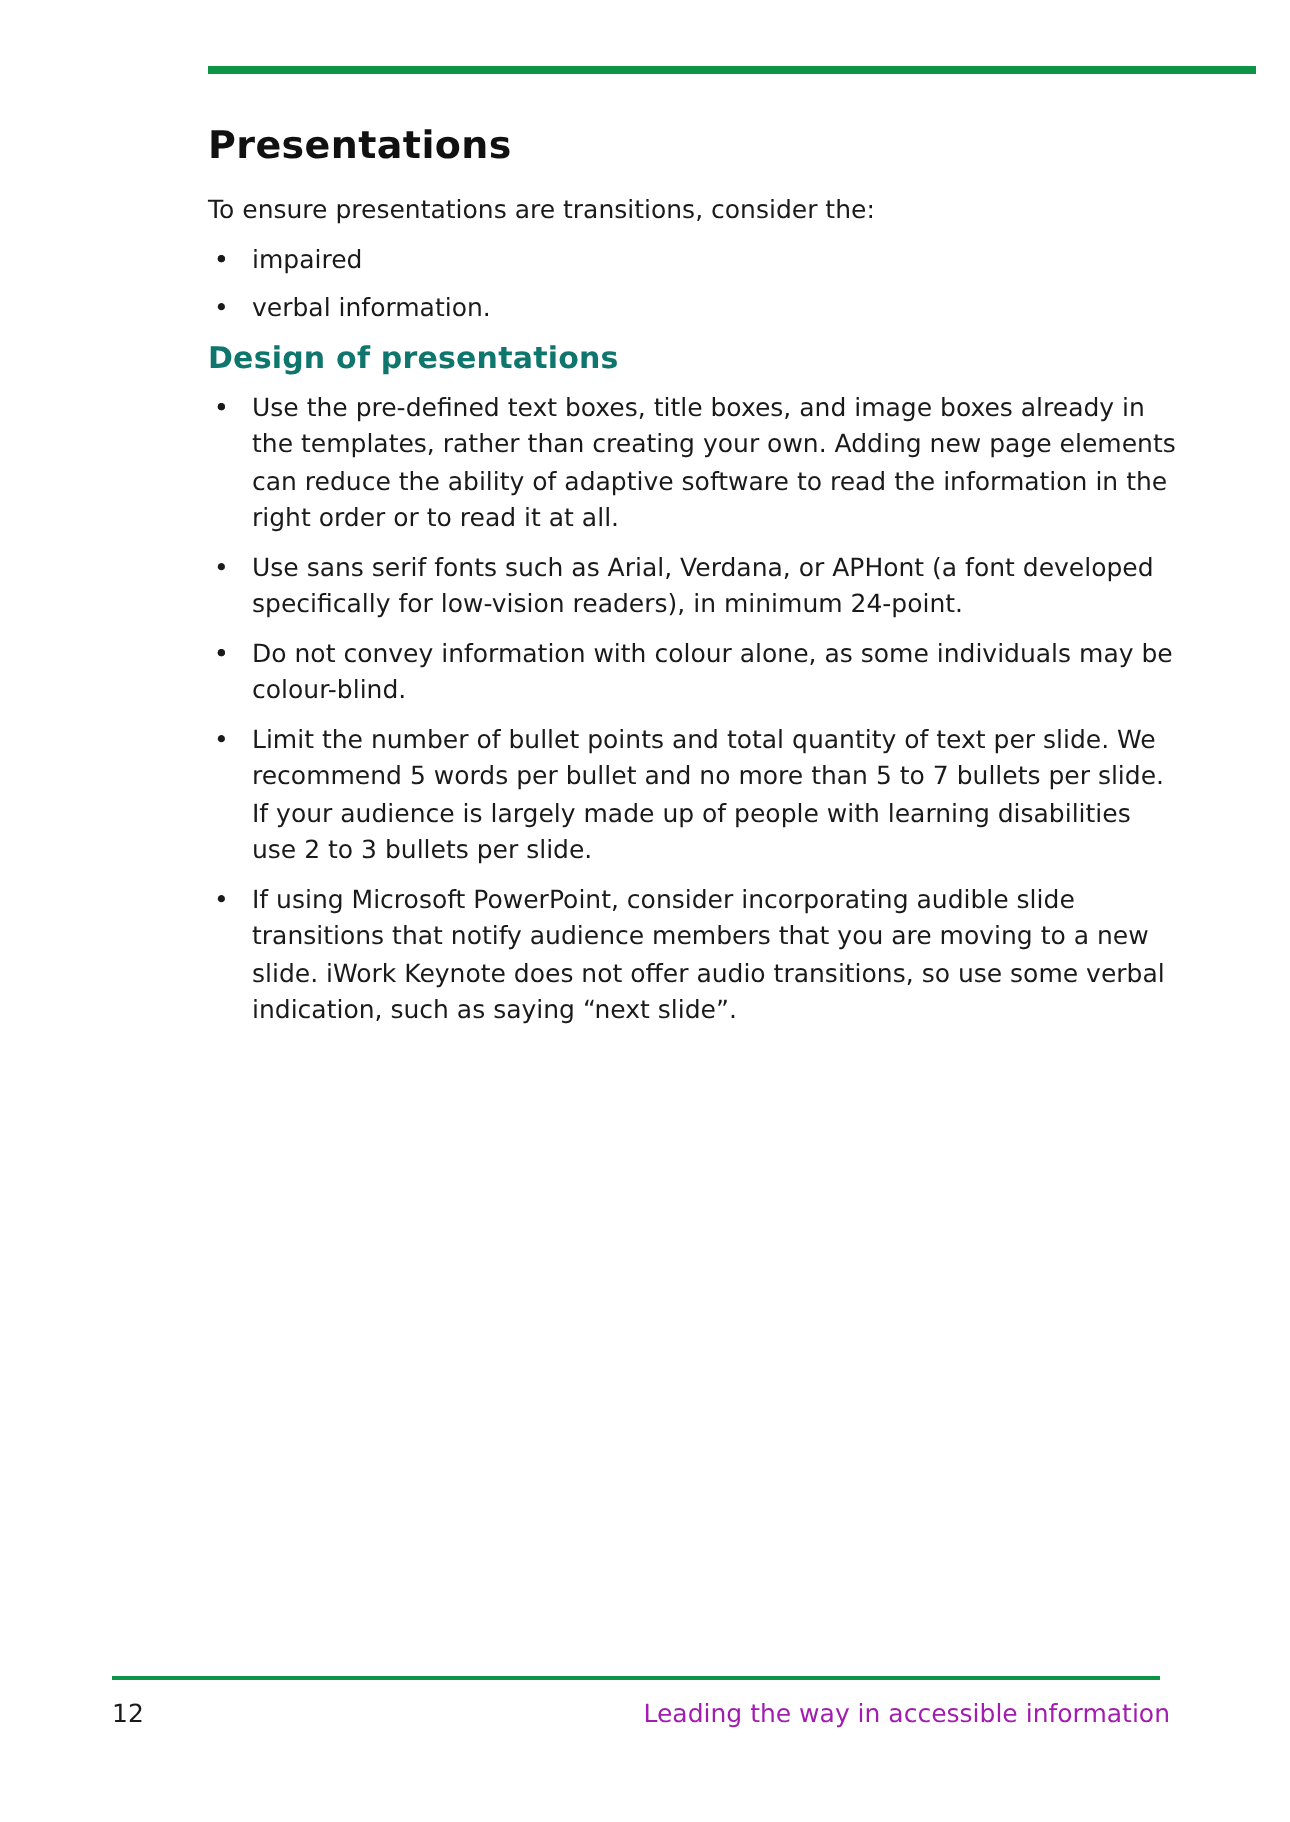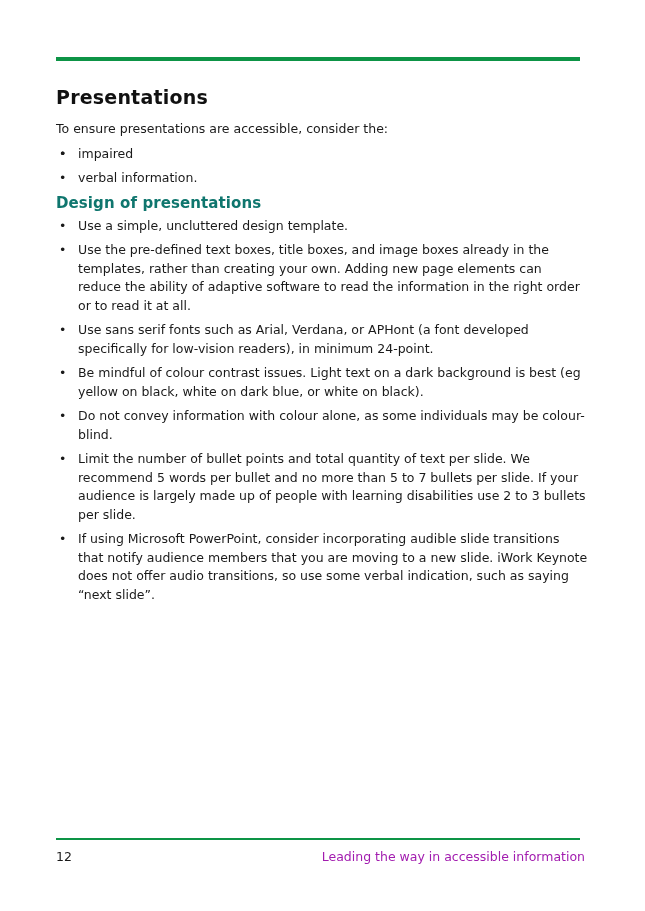--- a/index.html
+++ b/index.html
@@ -4,21 +4,21 @@
 <style>
   html,body{margin:0;padding:0;background:#ffffff;}
   .page{
     position:relative;
     width:645px;height:911px;
     background:#ffffff;
     font-family:"DejaVu Sans","Liberation Sans",sans-serif;
     color:#1a1a1a;
     overflow:hidden;
   }
-  .content{padding:57px 57px 0 56px;}
+  .content{padding:33px 57px 0 56px;margin-left:48px;}
   .rule{height:4px;background:#0d9446;width:524px;}
   h1{
     font-size:19px;line-height:22px;font-weight:bold;
     margin:25px 0 12px 0;color:#111111;letter-spacing:0.2px;
   }
   h2{
     font-size:15px;line-height:19px;font-weight:bold;
     margin:4px 0 4px 0;color:#0f766e;letter-spacing:0.1px;
   }
   p{font-size:12.5px;line-height:18.5px;margin:0 0 6px 0;}
@@ -41,54 +41,52 @@
 </head>
 <body>
 
 <div class="page">
   <div class="content">
     <div class="rule"></div>
 
     <h1>Presentations</h1>
 
 
-    <p>To ensure presentations are accessible, consider the:</p>
+    <p>To ensure presentations are transitions, consider the:</p>
 
     <ul>
       <li>
         <span class="marker">•</span>
       </li>
       <li>
         <span class="marker">•</span>
         <span>impaired</span>
       </li>
       <li>
         <span class="marker">•</span>
         <span>verbal information.</span>
       </li>
     </ul>
 
     <h2>Design of presentations</h2>
 
     <ul>
       <li>
         <span class="marker">•</span>
-        <span>Use a simple, uncluttered design template.</span>
       </li>
       <li>
         <span class="marker">•</span>
         <span>Use the pre-defined text boxes, title boxes, and image boxes already in the templates, rather than creating your own. Adding new page elements can reduce the ability of adaptive software to read the information in the right order or to read it at all.</span>
       </li>
       <li>
         <span class="marker">•</span>
         <span>Use sans serif fonts such as Arial, Verdana, or APHont (a font developed specifically for low-vision readers), in minimum 24-point.</span>
       </li>
       <li>
         <span class="marker">•</span>
-        <span>Be mindful of colour contrast issues. Light text on a dark background is best (eg yellow on black, white on dark blue, or white on black).</span>
       </li>
       <li>
         <span class="marker">•</span>
         <span>Do not convey information with colour alone, as some individuals may be colour-blind.</span>
       </li>
       <li>
         <span class="marker">•</span>
         <span>Limit the number of bullet points and total quantity of text per slide. We recommend 5 words per bullet and no more than 5 to 7 bullets per slide. If your audience is largely made up of people with learning disabilities use 2 to 3 bullets per slide.</span>
       </li>
       <li>

